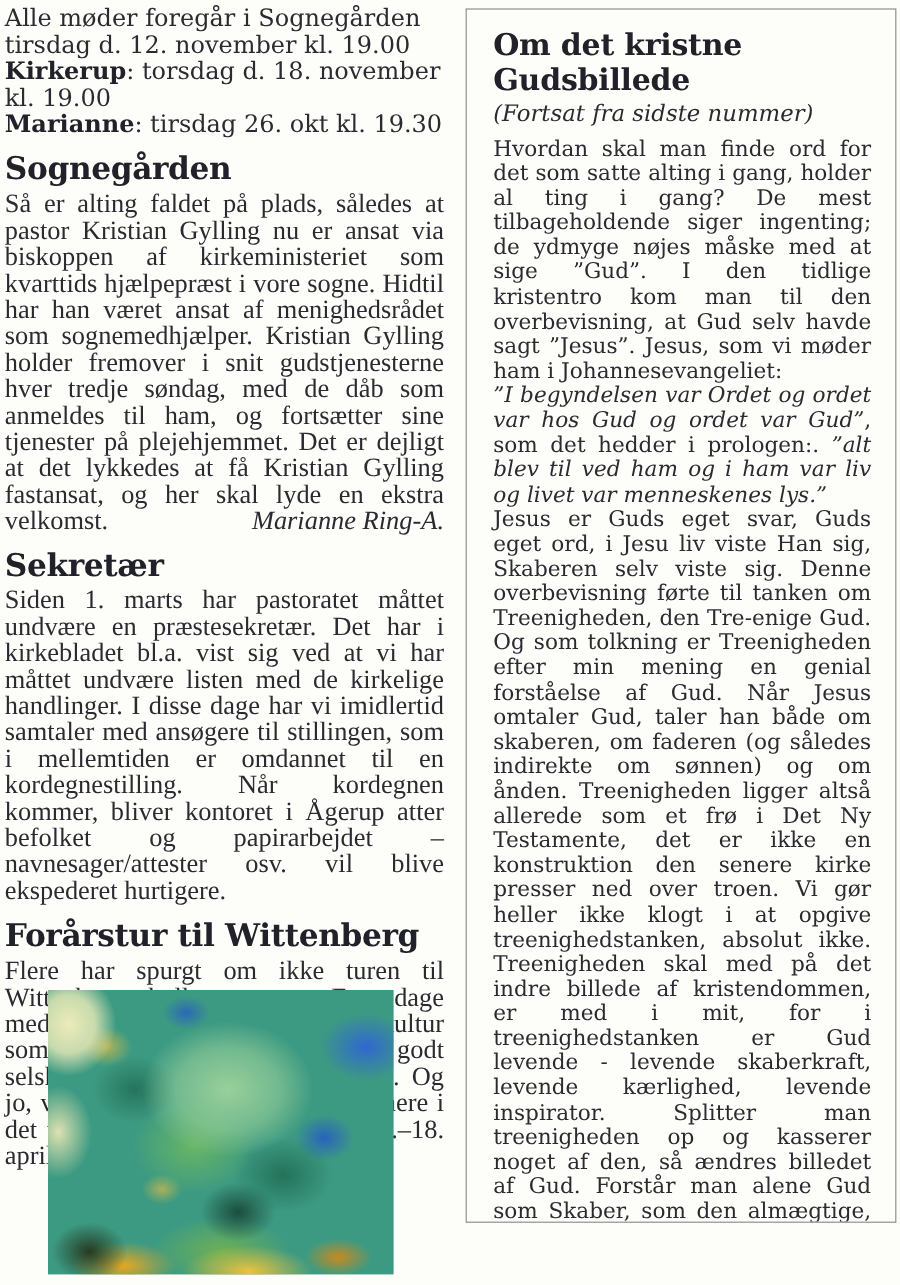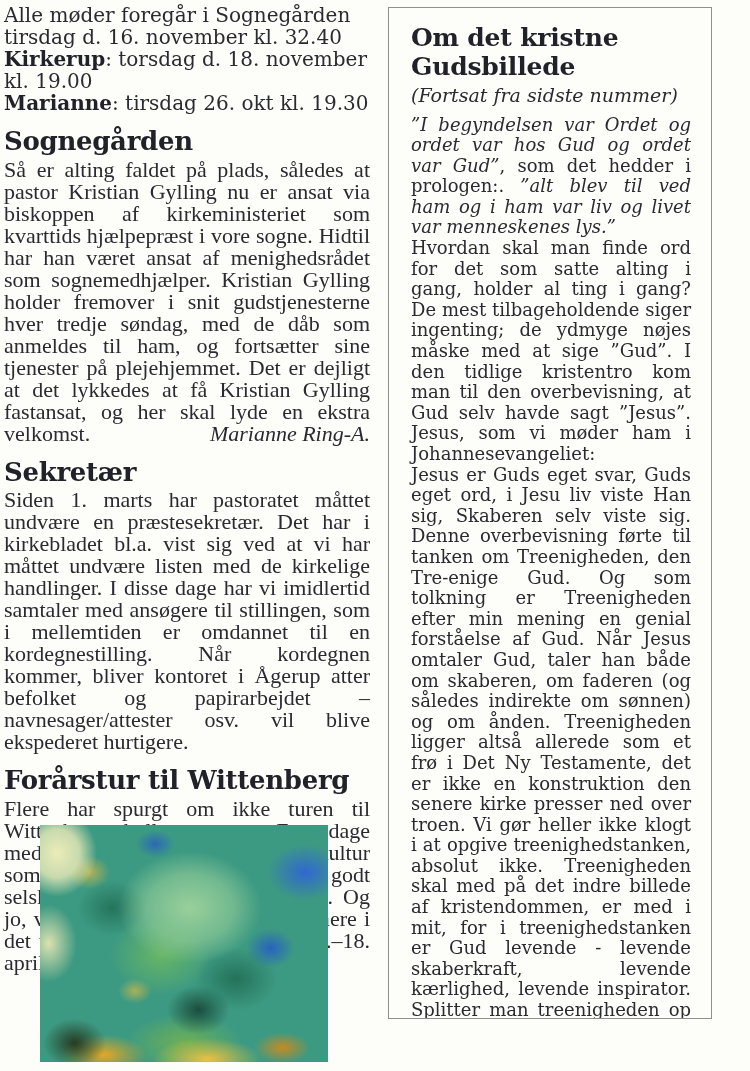--- a/index.html
+++ b/index.html
@@ -63,21 +63,21 @@
       radial-gradient(ellipse 45px 35px at 55% 78%, rgba(18,58,42,0.8) 0%, rgba(18,58,42,0) 70%),
       radial-gradient(ellipse 80px 40px at 50% 92%, rgba(122,181,74,0.8) 0%, rgba(122,181,74,0) 72%),
       radial-gradient(ellipse 30px 24px at 17% 20%, rgba(240,192,64,0.65) 0%, rgba(240,192,64,0) 70%),
       radial-gradient(ellipse 24px 18px at 33% 70%, rgba(240,192,64,0.6) 0%, rgba(240,192,64,0) 70%);
   }
 
   
   .article-box {
     position: absolute;
     left: 388px; top: 7px;
-    width: 324px; height: 1012px;
+    width: 359px; height: 1012px;
     box-sizing: border-box;
     border: 1px solid #8f8f8f;
     background: #fdfdf9;
     padding: 16px 20px 8px 22px;
     overflow: hidden;
   }
   h2.art-head {
     font-size: 25px;
     font-weight: bold;
     color: #21212a;
@@ -101,21 +101,21 @@
 </style>
 </head>
 <body>
 
 <div>
 
   <div class="left-col">
 
     <div class="section">
       <div class="meet-line">Alle møder foregår i Sognegården</div>
-      <div class="meet-line"><b></b><span>tirsdag d. 16. november kl. 32.40</span></div>
+      <div class="meet-line"><b></b><span>tirsdag d. 12. november kl. 19.00</span></div>
       <div class="meet-line"><b>Kirkerup</b><span>: torsdag d. 18. november kl. 19.00</span></div>
       <div class="meet-line"><b>Marianne</b><span>: tirsdag 26. okt kl. 19.30</span></div>
     </div>
 
     <div class="section">
       <h1 class="sec-head">Sognegården</h1>
       <p class="body"><span>Så er alting faldet på plads, således at pastor Kristian Gylling nu er ansat via biskoppen af kirkeministeriet som kvarttids hjælpepræst i vore sogne. Hidtil har han været ansat af menighedsrådet som sognemedhjælper. Kristian Gylling holder fremover i snit gudstjenesterne hver tredje søndag, med de dåb som anmeldes til ham, og fortsætter sine tjenester på plejehjemmet. Det er dejligt at det lykkedes at få Kristian Gylling fastansat, og her skal lyde en ekstra velkomst.</span> <span class="sig">Marianne Ring-A.</span></p>
     </div>
 
     <div class="section">
@@ -129,20 +129,20 @@
     </div>
 
   </div>
 
   <div class="painting"></div>
 
   <div class="article-box">
     <h2 class="art-head">Om det kristne Gudsbillede</h2>
     <div class="art-sub">(Fortsat fra sidste nummer)</div>
 
+    <p class="art-body">Hvordan skal man finde ord for det som satte alting i gang, holder al ting i gang? De mest tilbageholdende siger ingenting; de ydmyge nøjes måske med at sige ”Gud”. I den tidlige kristentro kom man til den overbevisning, at Gud selv havde sagt ”Jesus”. Jesus, som vi møder ham i Johannesevangeliet:</p>
+
     <p class="art-body"><span class="it">”I begyndelsen var Ordet og ordet var hos Gud og ordet var Gud”</span><span>, som det hedder i prologen:. </span><span class="it">”alt blev til ved ham og i ham var liv og livet var menneskenes lys.”</span></p>
-
-    <p class="art-body">Hvordan skal man finde ord for det som satte alting i gang, holder al ting i gang? De mest tilbageholdende siger ingenting; de ydmyge nøjes måske med at sige ”Gud”. I den tidlige kristentro kom man til den overbevisning, at Gud selv havde sagt ”Jesus”. Jesus, som vi møder ham i Johannesevangeliet:</p>
 
     <p class="art-body"><span>Jesus er Guds eget svar, Guds eget ord, i Jesu liv viste Han sig, Skaberen selv viste sig. Denne overbevisning førte til tanken om </span><span class="ul">Treenigheden</span><span>, den Tre-enige Gud. Og som tolkning er Treenigheden efter min mening en genial forståelse af Gud. Når Jesus omtaler Gud, taler han både om skaberen, om faderen (og således indirekte om sønnen) og om ånden. Treenigheden ligger altså allerede som et frø i Det Ny Testamente, det er ikke en konstruktion den senere kirke presser ned over troen. Vi gør heller ikke klogt i at opgive treenighedstanken, absolut ikke. Treenigheden skal med på det indre billede af kristendommen, er med i mit, for i treenighedstanken er Gud levende - levende skaberkraft, levende kærlighed, levende inspirator. Splitter man treenigheden op og kasserer noget af den, så ændres billedet af Gud. Forstår man alene Gud som Skaber, som den almægtige, bliver Gud for magtfuld, for krævende og for fjern; forstår man alene Gud som Jesus bliver han et mislykket hittebarn, en flink fyr med en uheldig timing, som ikke kan bryde dødens og det ondes magt. Tænker man udelukkende om Gud som Helligånd bliver Han for flagrende, ikke tro mod jorden og dens smerte. Selvom treenigheden er svær at forklare for jøder og muslimer og materialister og måske endda for én selv!! - så er tanken altså besværet værd.</span> </p>
   </div>
 
 </div>
 
 </body></html>

